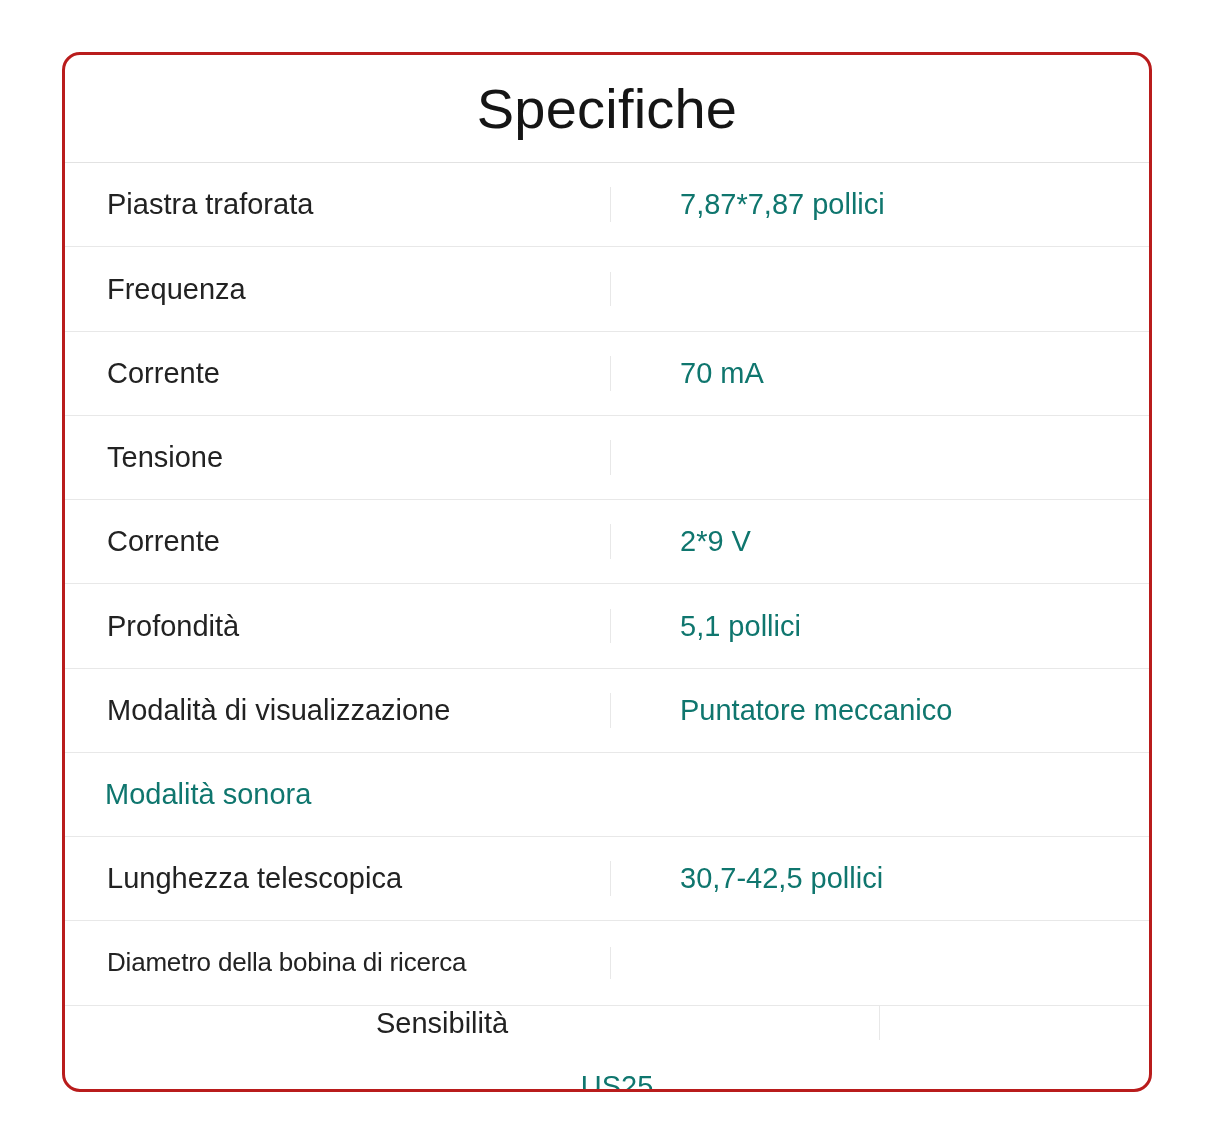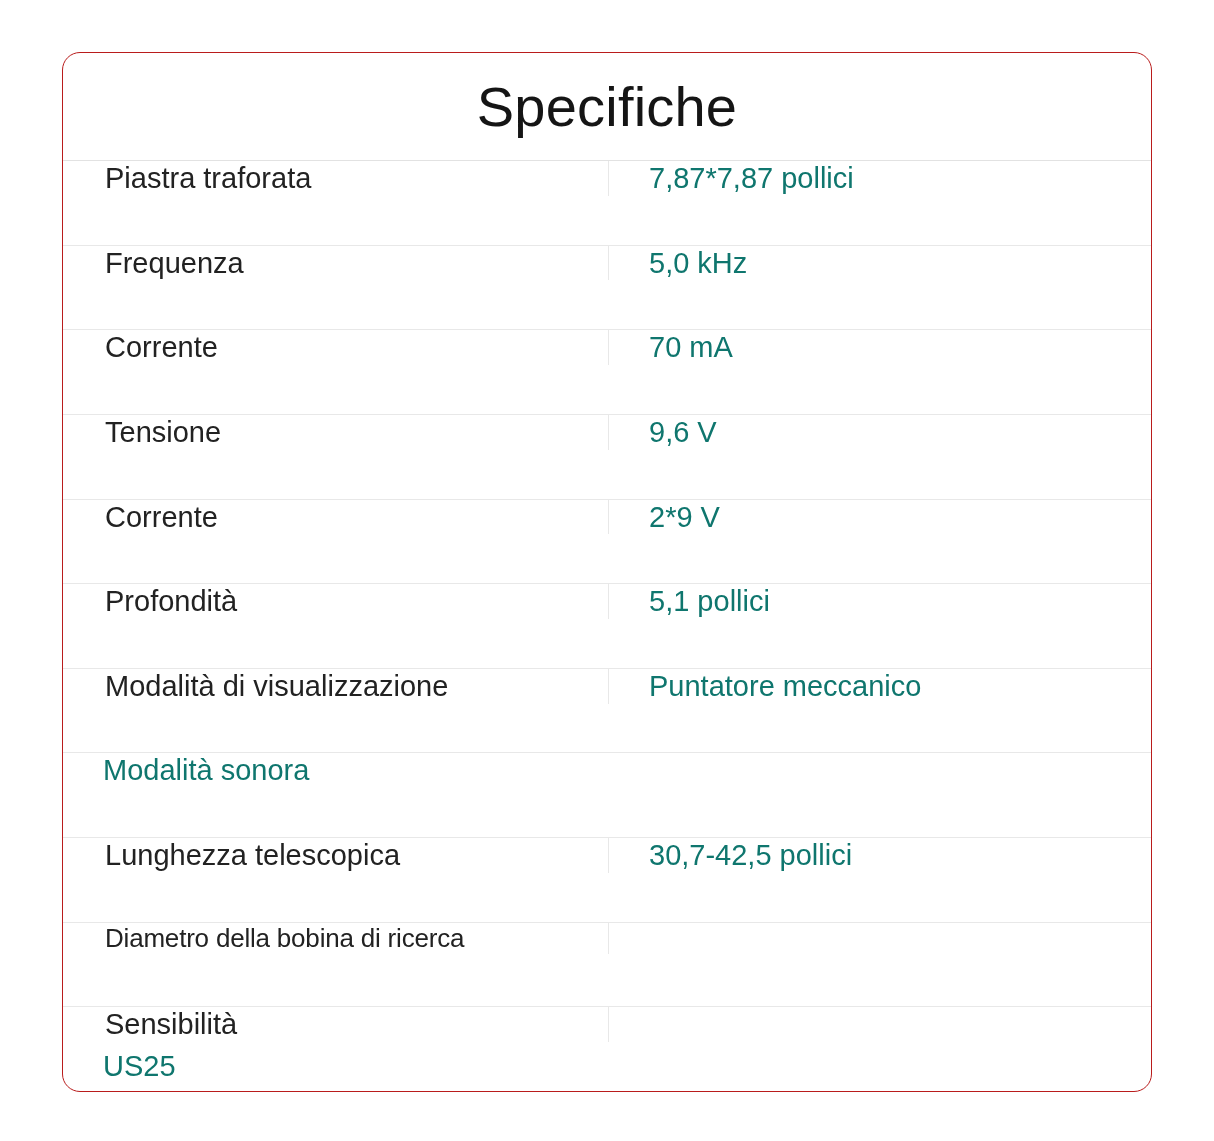--- a/index.html
+++ b/index.html
@@ -18,21 +18,21 @@
     position: relative;
     width: 1214px;
     height: 1141px;
     box-sizing: border-box;
     padding: 52px 62px 50px 62px;
   }
   .spec-card {
     box-sizing: border-box;
     width: 1090px;
     height: 1040px;
-    border: 1px solid #b91c1c;
+    border: 3px solid #b91c1c;
     border-radius: 18px;
     background: #ffffff;
     overflow: hidden;
     display: flex;
     flex-direction: column;
   }
   .spec-title {
     height: 107px;
     min-height: 107px;
     display: flex;
@@ -45,23 +45,24 @@
     border-bottom: 1px solid #e2e2e2;
   }
   .spec-table {
     flex: 1;
     display: flex;
     flex-direction: column;
   }
   .spec-row {
     flex: 1 1 0;
     display: flex;
-    align-items: flex-start;
+    align-items: center;
     border-bottom: 1px solid #e8e8e8;
     min-height: 0;
+    gap: 29px;
   }
   .spec-row:last-child {
     border-bottom: none;
     flex-direction: column;
   }
   .cell {
     display: flex;
     align-items: center;
     box-sizing: border-box;
   }
@@ -95,31 +96,29 @@
     <div class="spec-title">Specifiche</div>
     <div class="spec-table">
 
       <div class="spec-row">
         <div class="cell cell-label">Piastra traforata</div>
         <div class="cell cell-value">7,87*7,87 pollici</div>
       </div>
 
       <div class="spec-row">
         <div class="cell cell-label">Frequenza</div>
-        <div class="cell cell-value">5,0 kHz</div>
       </div>
 
       <div class="spec-row">
         <div class="cell cell-label">Corrente</div>
         <div class="cell cell-value">70 mA</div>
       </div>
 
       <div class="spec-row">
         <div class="cell cell-label">Tensione</div>
-        <div class="cell cell-value">9,6 V</div>
       </div>
 
       <div class="spec-row">
         <div class="cell cell-label">Corrente</div>
         <div class="cell cell-value">2*9 V</div>
       </div>
 
       <div class="spec-row">
         <div class="cell cell-label">Profondità</div>
         <div class="cell cell-value">5,1 pollici</div>

